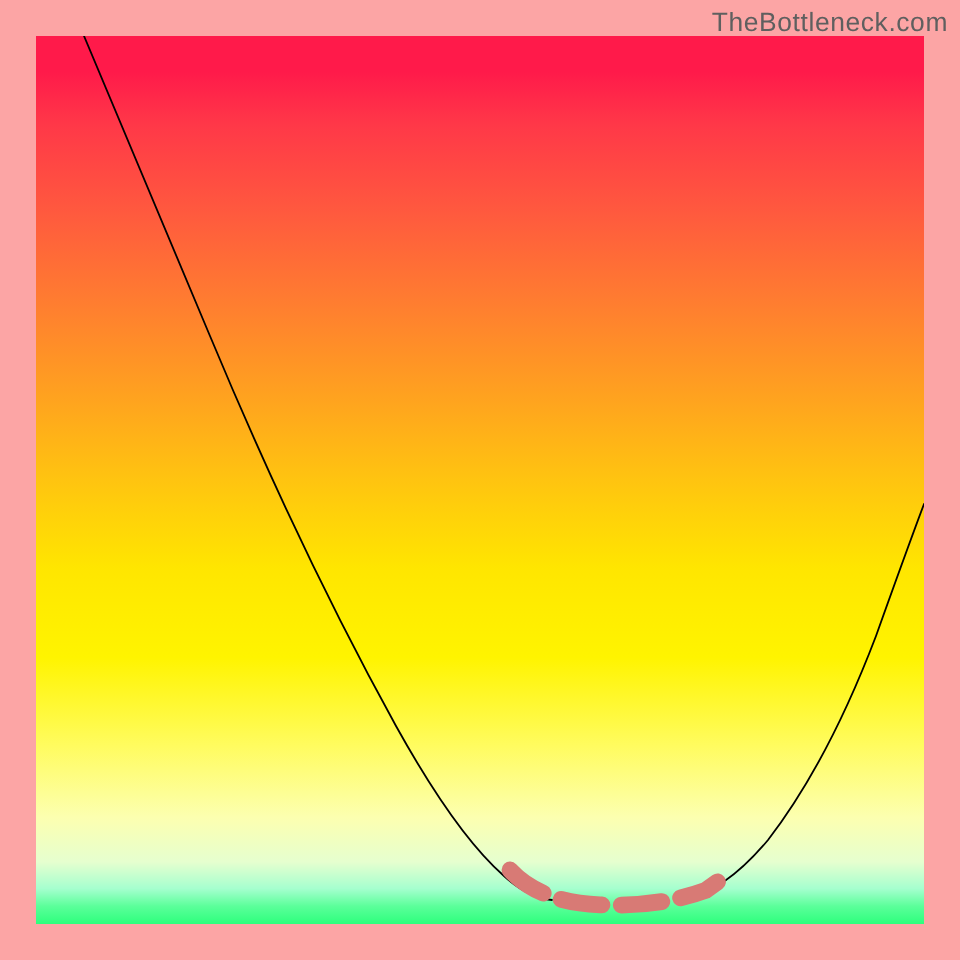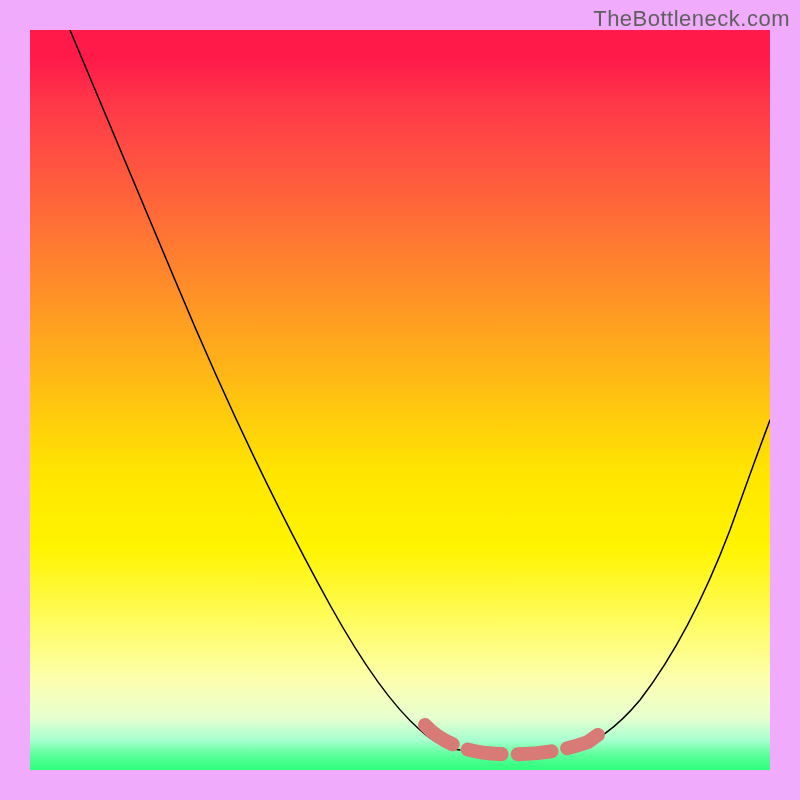--- a/index.html
+++ b/index.html
@@ -8,21 +8,21 @@
     width: 800px;
     height: 800px;
     background: #000;
     overflow: hidden;
     font-family: Arial, Helvetica, sans-serif;
   }
   .frame {
     position: relative;
     width: 800px;
     height: 800px;
-    background: #f0abfc;
+    background: #fca5a5;
   }
   .watermark {
     position: absolute;
     top: 6px;
     right: 10px;
     color: #5f5f5f;
     font-size: 22px;
     font-weight: 400;
     letter-spacing: 0.5px;
     z-index: 10;

